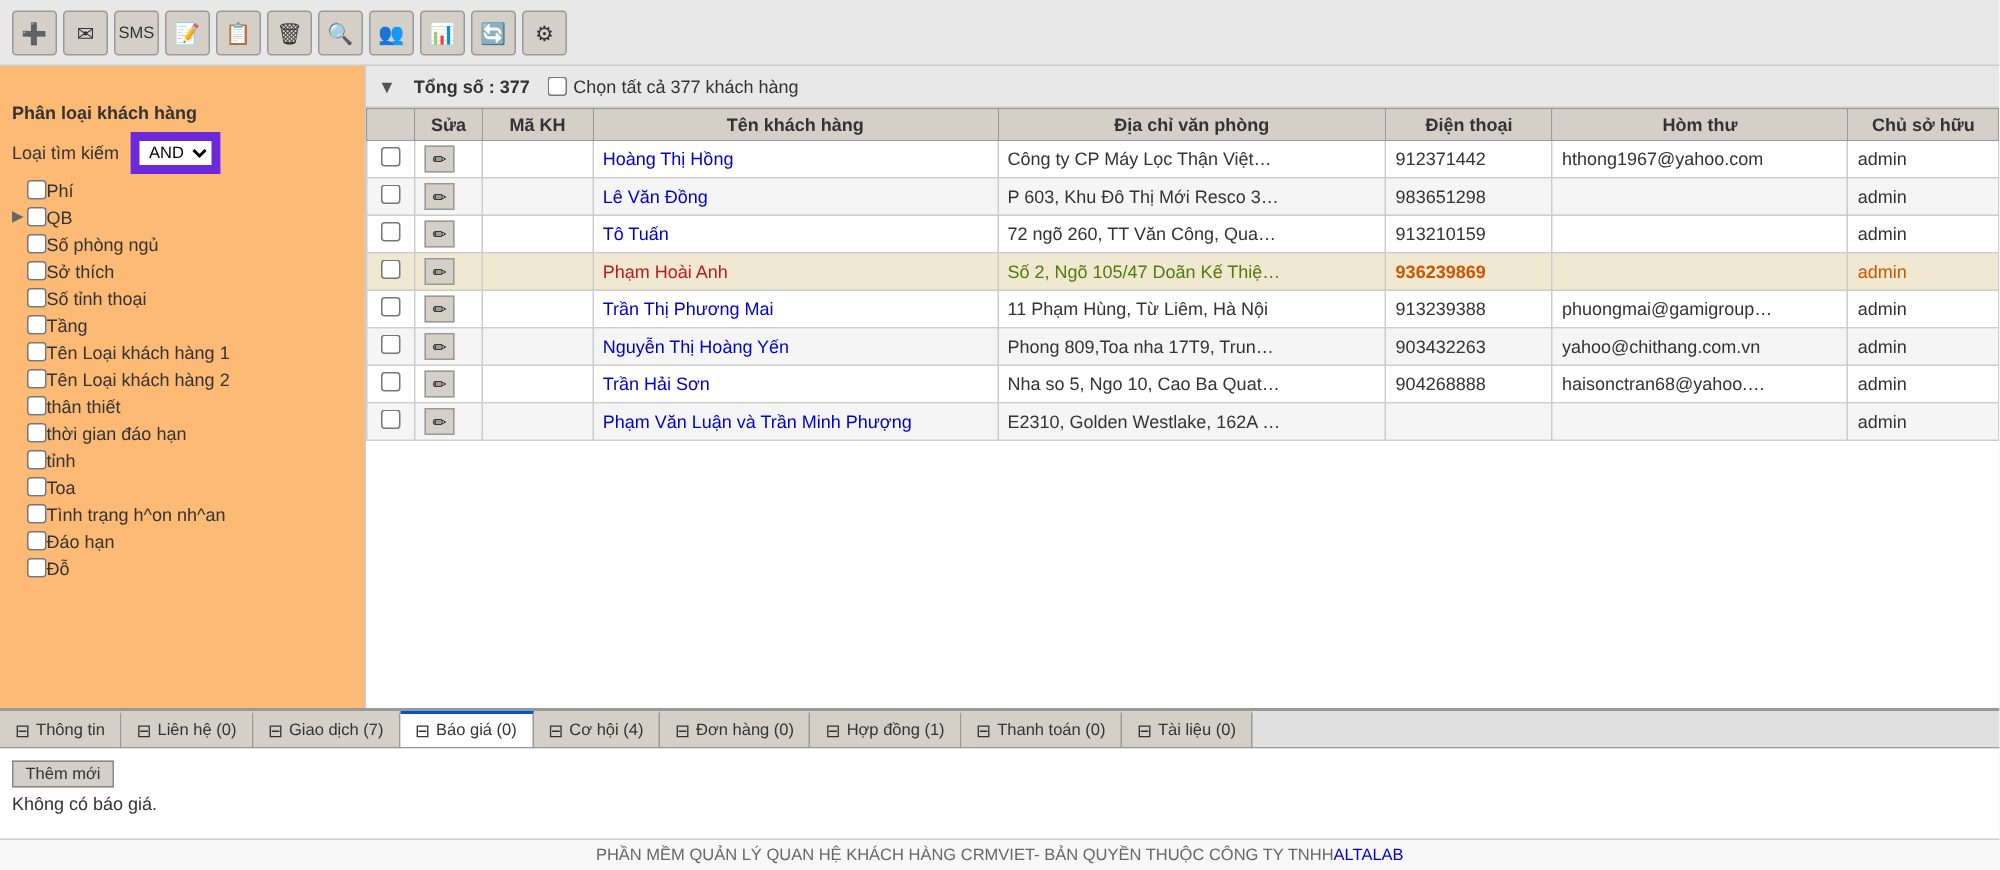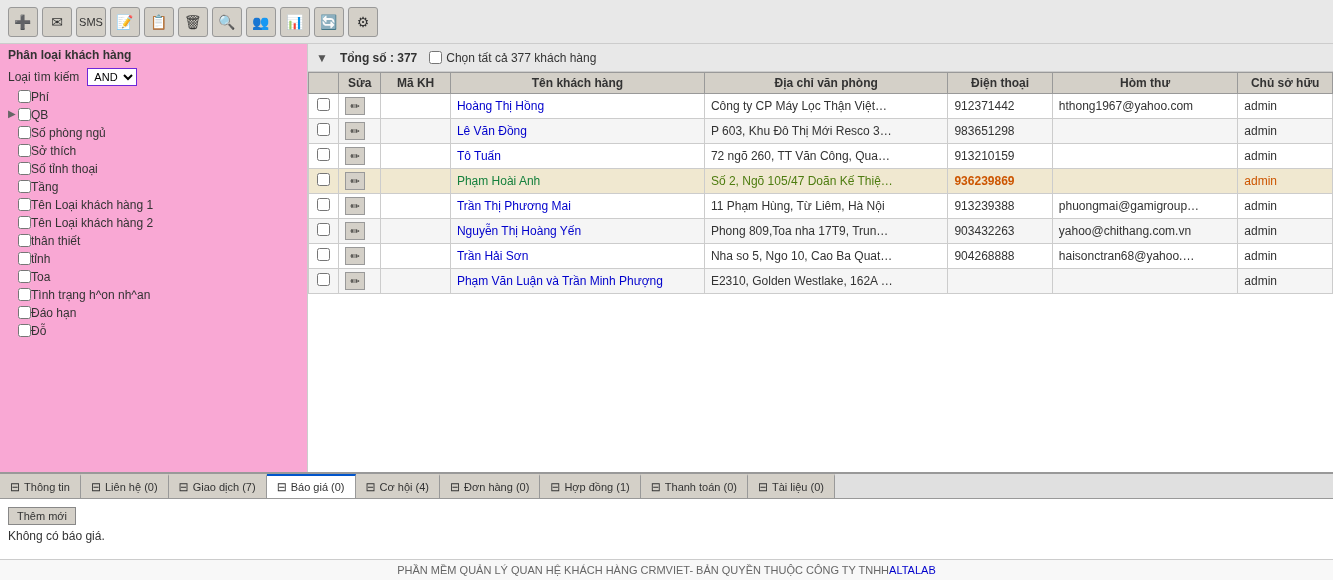--- a/index.html
+++ b/index.html
@@ -8,25 +8,25 @@
     .app-container { display: flex; flex-direction: column; width: 1333px; height: 580px; background: #fff; }
     
     
     .toolbar { background: #e8e8e8; border-bottom: 1px solid #ccc; padding: 4px 8px; display: flex; align-items: center; gap: 4px; height: 44px; }
     .toolbar-btn { width: 30px; height: 30px; background: #d4d0c8; border: 1px solid #999; border-radius: 3px; cursor: pointer; display: flex; align-items: center; justify-content: center; font-size: 14px; color: #333; }
     
     
     .main-area { display: flex; flex: 1; overflow: hidden; }
     
     
-    .sidebar { width: 308px; background: #f9a8d4; border-right: 1px solid #ccc; overflow-y: auto; padding: 0 0; }
+    .sidebar { width: 244px; background: #fdba74; border-right: 1px solid #ccc; overflow-y: auto; padding: 20px 0; }
     .sidebar-title { font-weight: bold; font-size: 12px; padding: 4px 8px; }
     .sidebar-filter-row { display: flex; align-items: center; gap: 8px; padding: 2px 8px; font-size: 12px; }
     .sidebar-filter-label { font-weight: normal; }
-    .sidebar-filter-select { font-size: 11px; border: 1px solid #6d28d9; background: #fff; padding: 1px 2px; }
+    .sidebar-filter-select { font-size: 11px; border: 6px solid #6d28d9; background: #fff; padding: 1px 2px; }
     .sidebar-item { display: flex; align-items: flex-start; gap: 0; padding: 2px 8px; font-size: 12px; cursor: pointer; }
     .sidebar-item input[type=checkbox] { margin: 0; }
     .sidebar-item .expand-arrow { font-size: 10px; color: #666; width: 10px; }
     .sidebar-item .item-label { color: #333; }
     
     
     .content-area { flex: 1; display: flex; flex-direction: column; overflow: hidden; }
     
     
     .filter-bar { background: #e8e8e8; border-bottom: 1px solid #ccc; padding: 4px 8px; display: flex; align-items: center; gap: 12px; font-size: 12px; height: 28px; }
@@ -138,20 +138,25 @@
             <span class="item-label">Tên Loại khách hàng 2</span>
           </div>
           <div class="sidebar-item">
             <span class="expand-arrow"></span>
             <input type="checkbox" style="">
             <span class="item-label">thân thiết</span>
           </div>
           <div class="sidebar-item">
             <span class="expand-arrow"></span>
             <input type="checkbox" style="">
+            <span class="item-label">thời gian đáo hạn</span>
+          </div>
+          <div class="sidebar-item">
+            <span class="expand-arrow"></span>
+            <input type="checkbox" style="">
             <span class="item-label">tỉnh</span>
           </div>
           <div class="sidebar-item">
             <span class="expand-arrow"></span>
             <input type="checkbox" style="">
             <span class="item-label">Toa</span>
           </div>
           <div class="sidebar-item">
             <span class="expand-arrow"></span>
             <input type="checkbox" style="">
@@ -231,21 +236,21 @@
                 <td class="col-phone">913210159</td>
                 <td class="col-email"></td>
                 <td class="col-owner">admin</td>
               </tr>
               <tr class="highlighted">
                 <td class="col-checkbox"><input type="checkbox" style=""></td>
                 <td class="col-edit" style="text-align: center;">
                   <button class="edit-btn">✏</button>
                 </td>
                 <td class="col-makh"></td>
-                <td class="col-name"><a class="customer-link" href="#" style="color: #15803d;">Phạm Hoài Anh</a></td>
+                <td class="col-name"><a class="customer-link" href="#" style="color: #b91c1c;">Phạm Hoài Anh</a></td>
                 <td class="col-address" style="color: #4d7c0f;">Số 2, Ngõ 105/47 Doãn Kế Thiệ…</td>
                 <td class="col-phone" style="color: rgb(204, 85, 0); font-weight: bold;">936239869</td>
                 <td class="col-email"></td>
                 <td class="col-owner" style="color: rgb(204, 85, 0);">admin</td>
               </tr>
               <tr>
                 <td class="col-checkbox"><input type="checkbox" style=""></td>
                 <td class="col-edit" style="text-align: center;">
                   <button class="edit-btn">✏</button>
                 </td>

